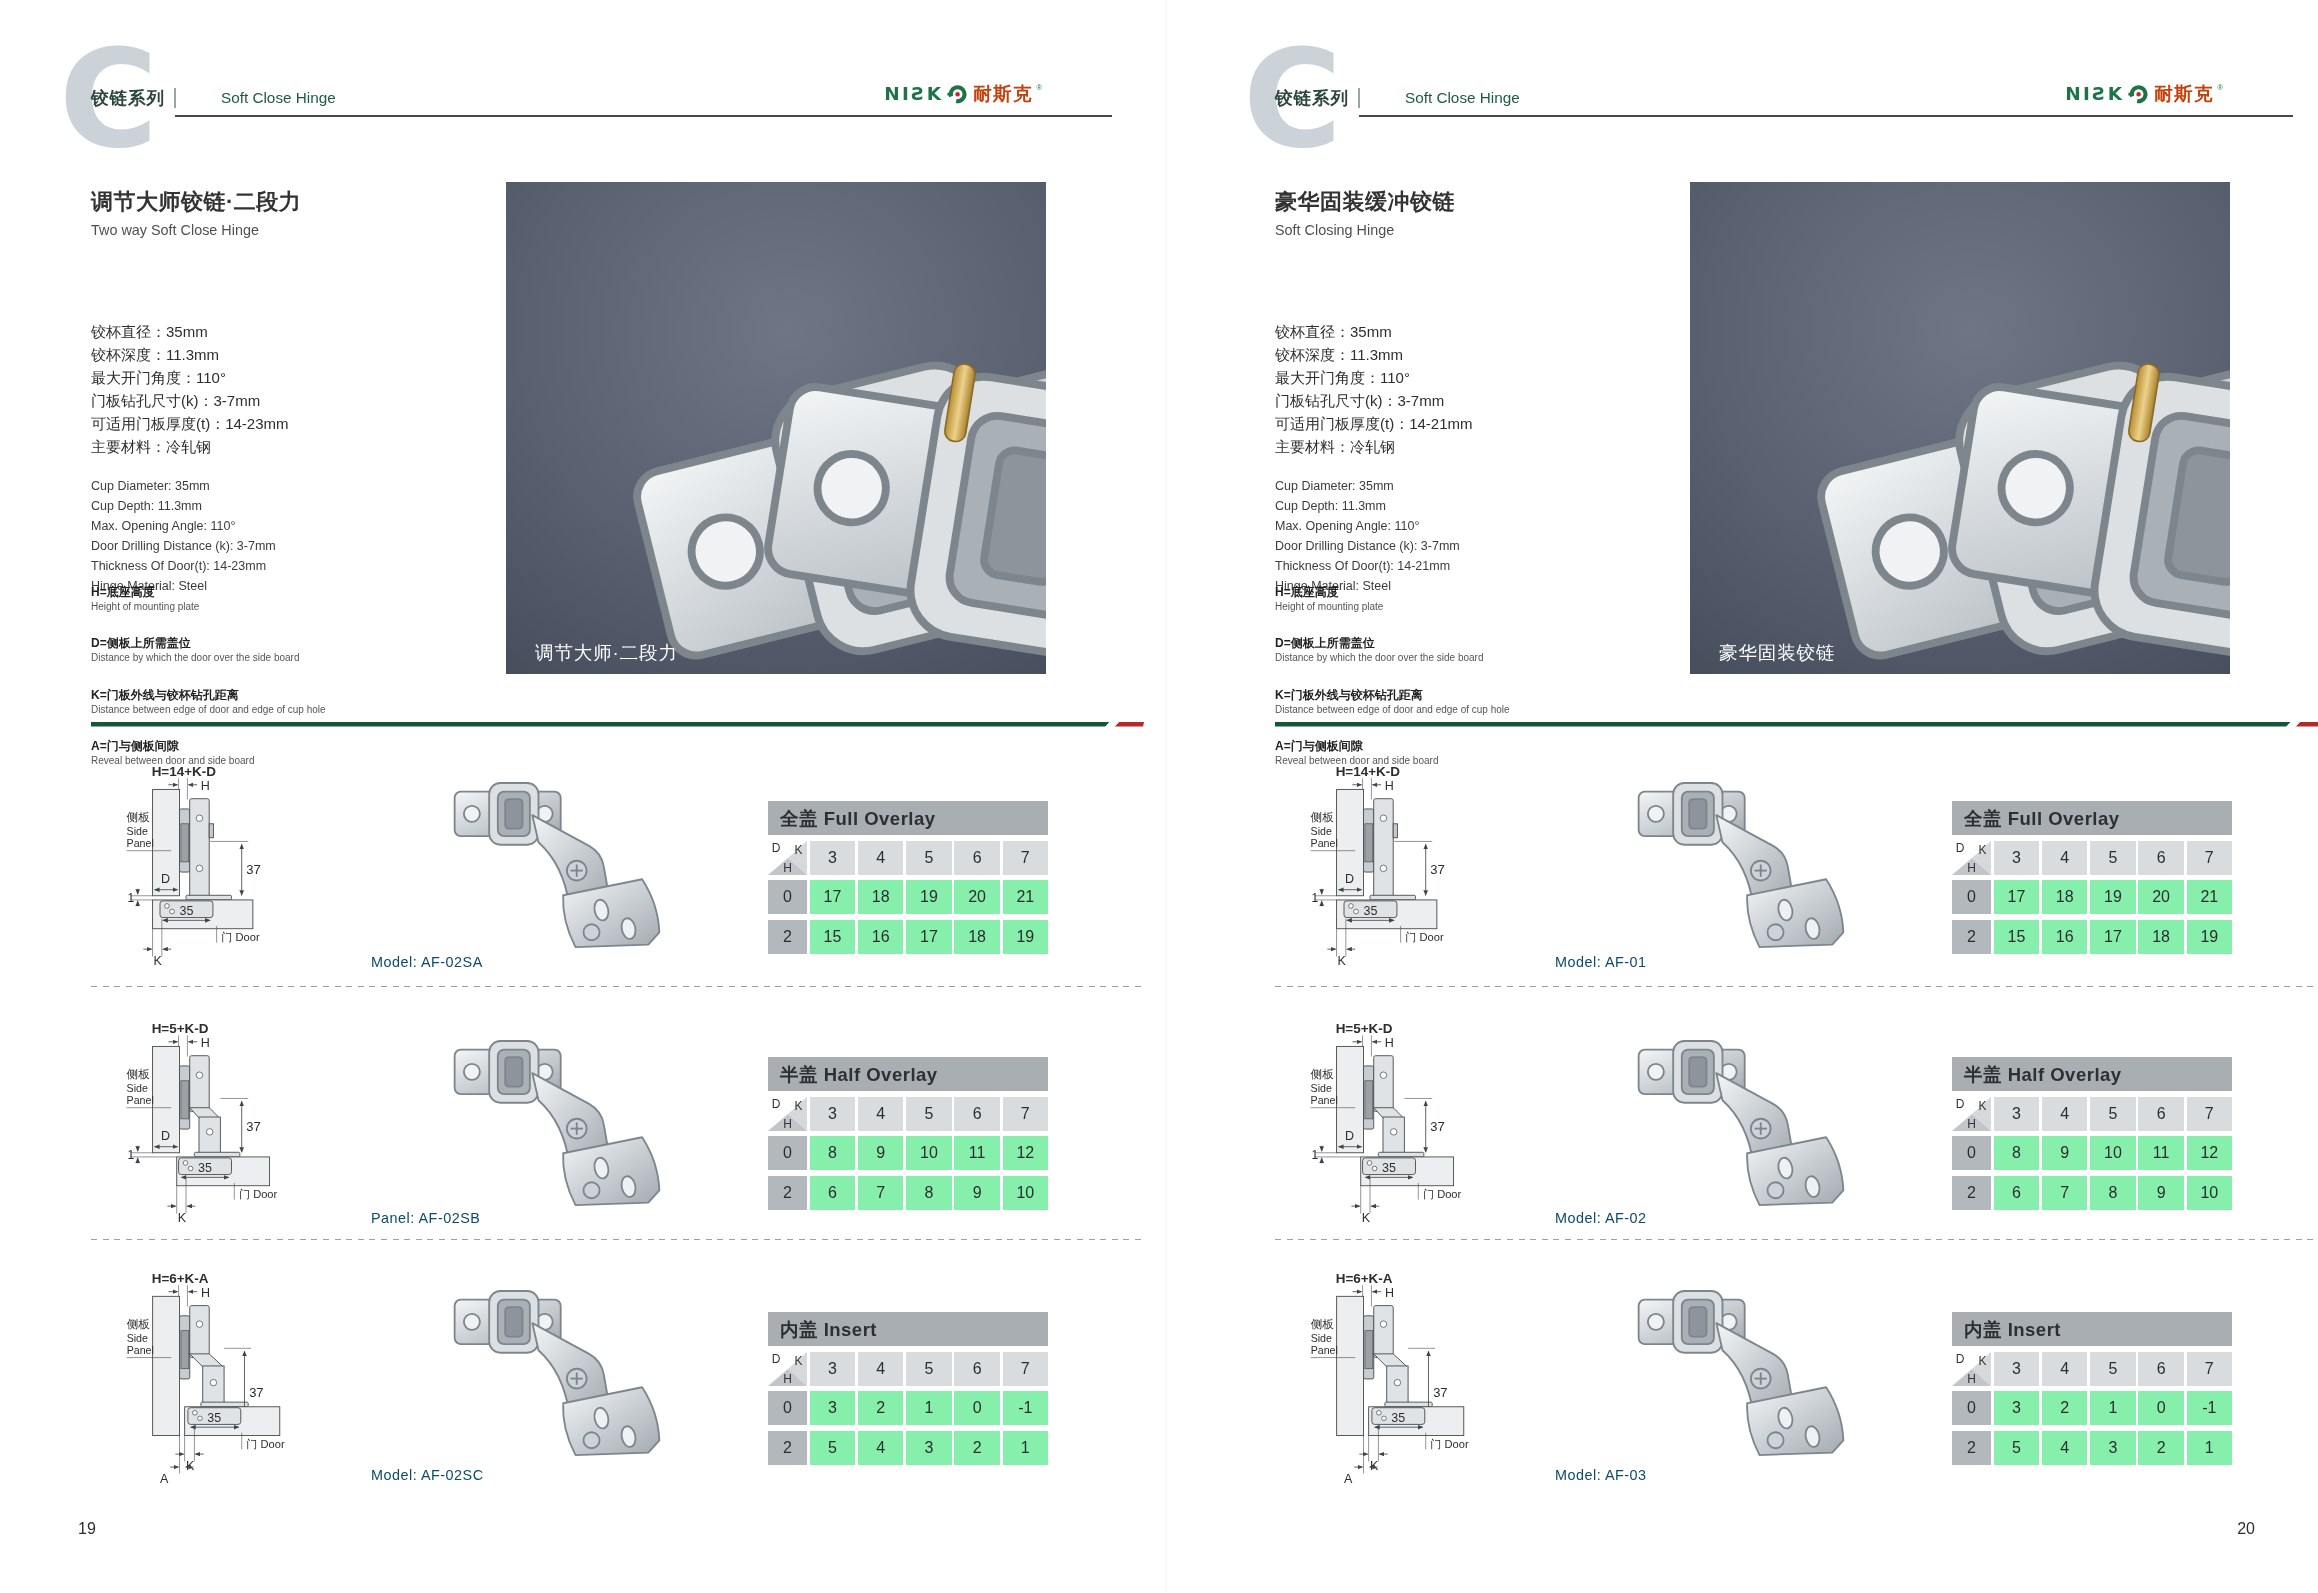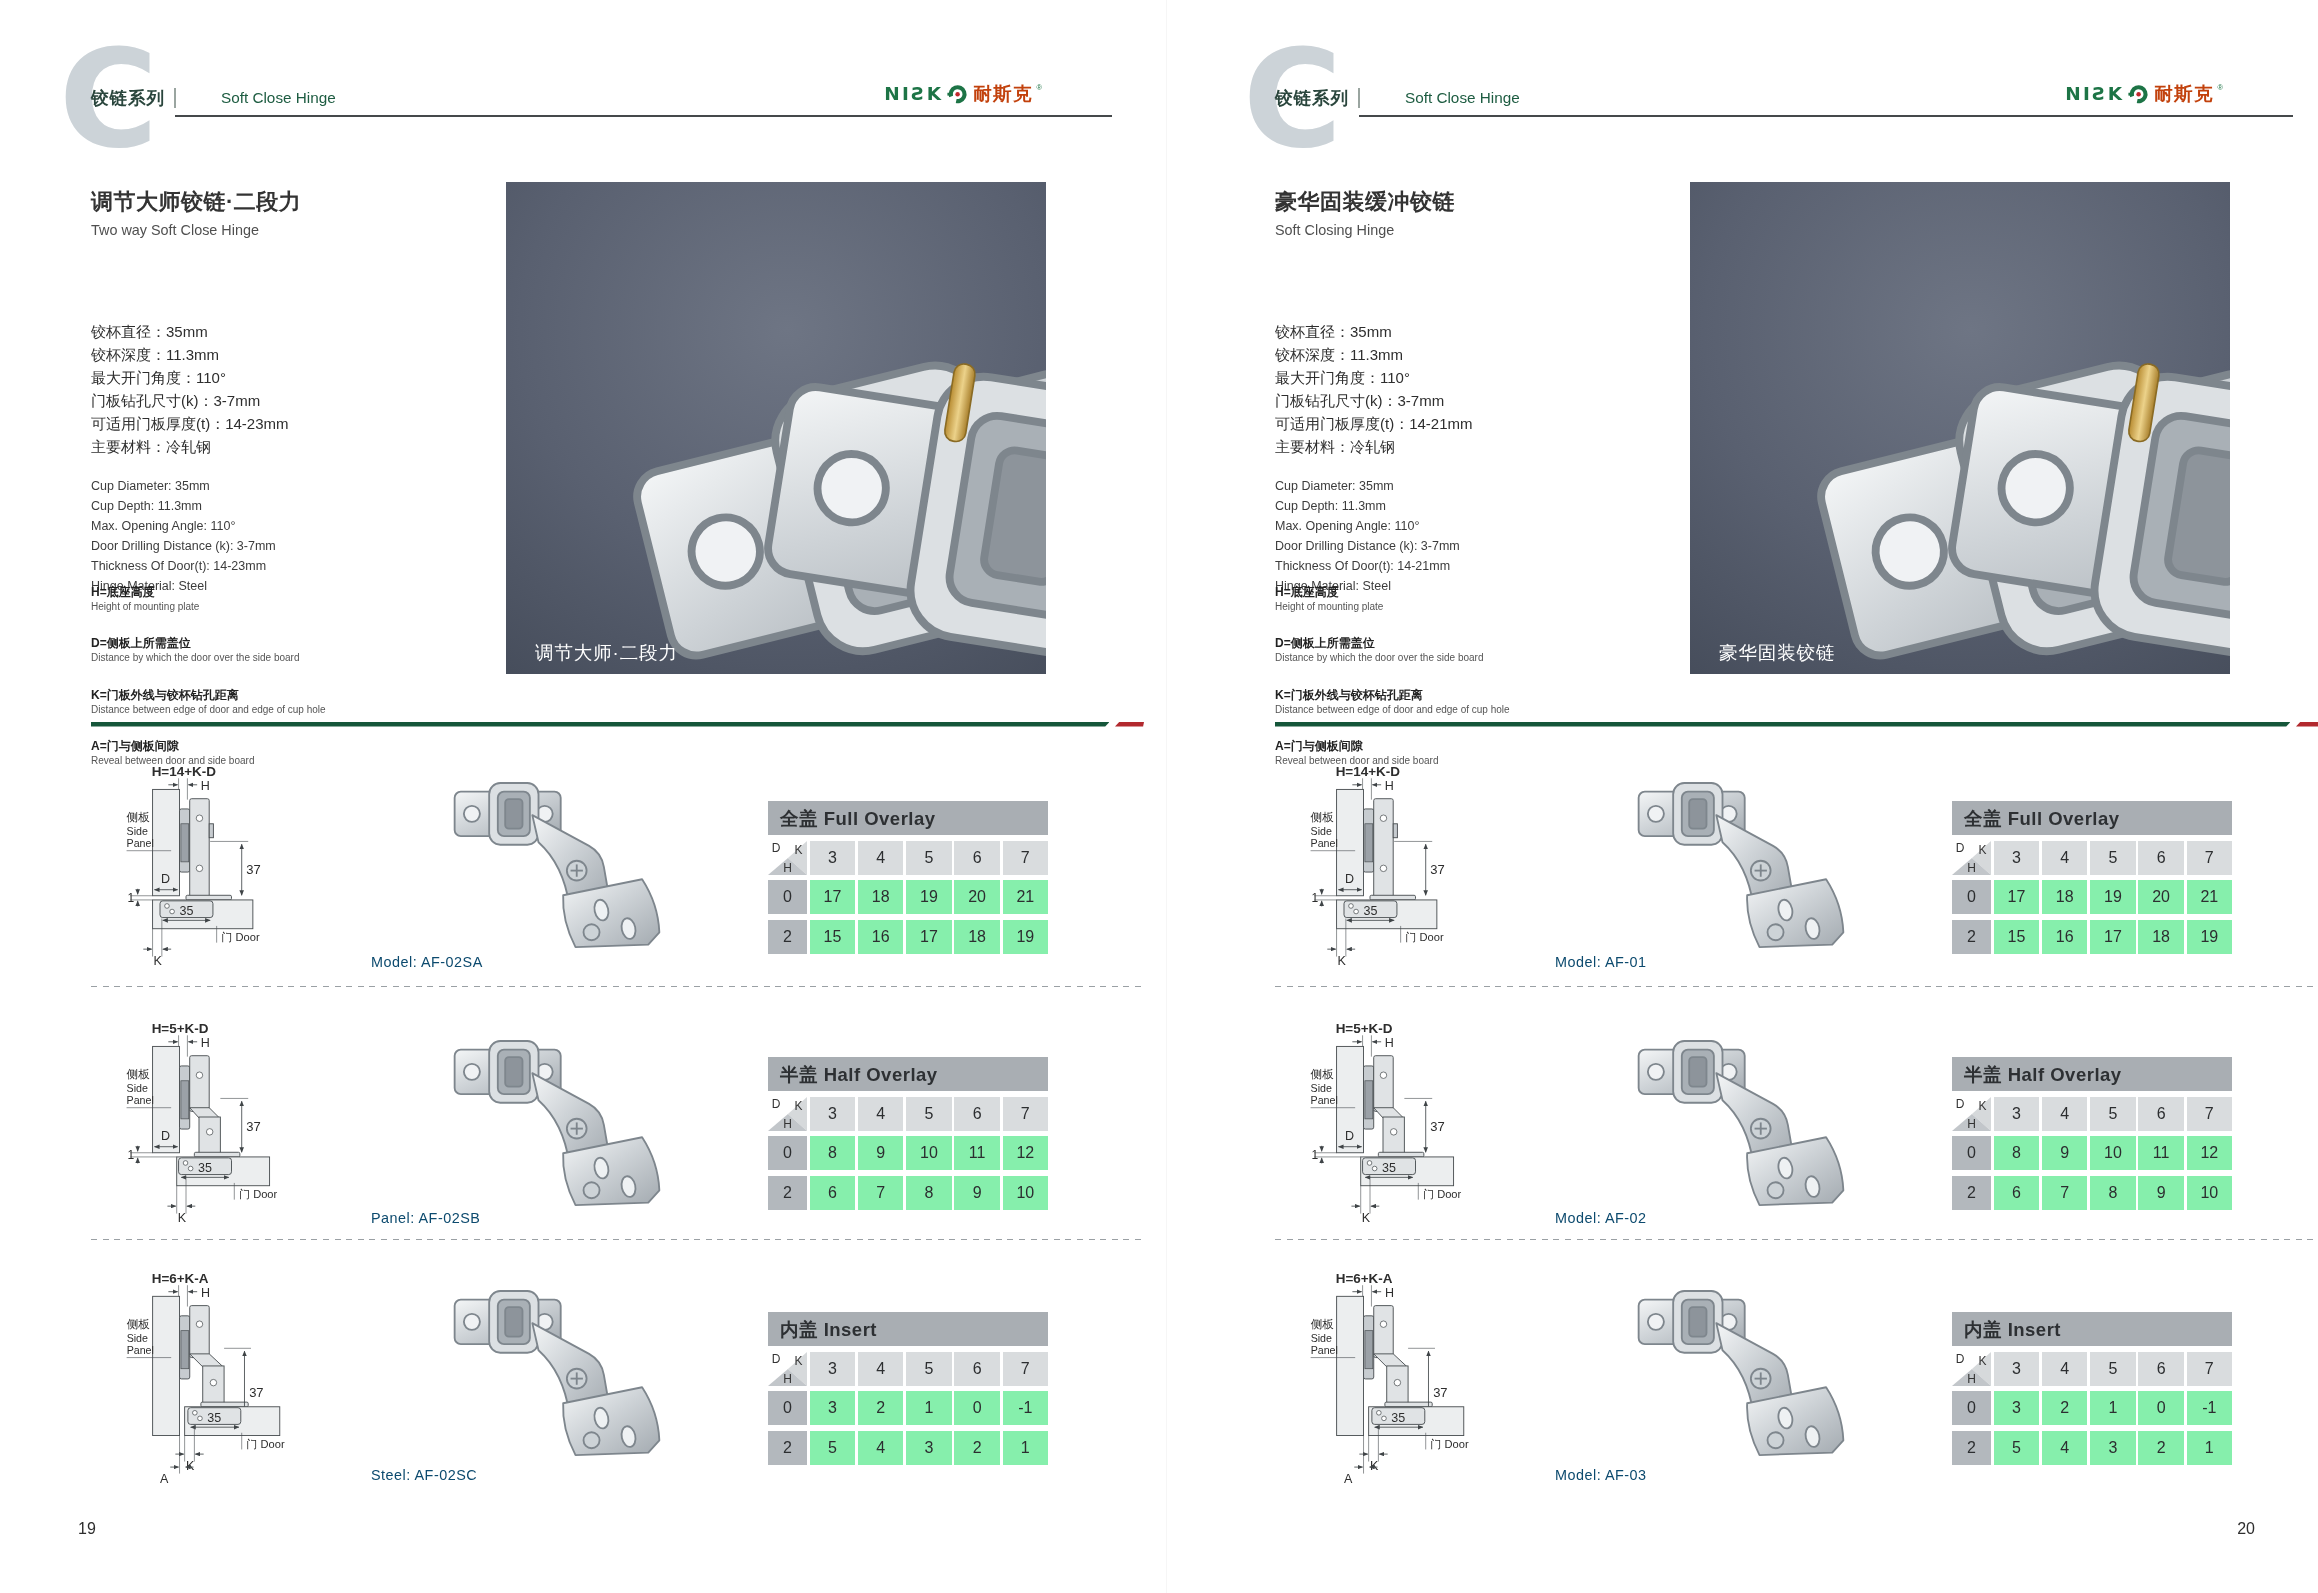--- a/index.html
+++ b/index.html
@@ -458,21 +458,21 @@
             <div class="cell">0</div>
             <div class="cell">-1</div>
             <div class="rowh">2</div>
             <div class="cell">5</div>
             <div class="cell">4</div>
             <div class="cell">3</div>
             <div class="cell">2</div>
             <div class="cell">1</div>
           </div>
         </div>
-    <div class="model">Steel: AF-02SC</div>
+    <div class="model">Model: AF-02SC</div>
   </div>
 
   <div class="pagenum">19</div>
 </div>
     <div class="page page-1">
   <div class="c-mark">C</div>
   <div class="hdr">
     <span class="hdr-cn">铰链系列</span>
     <span class="hdr-sep"></span>
     <span class="hdr-en">Soft Close Hinge</span>

